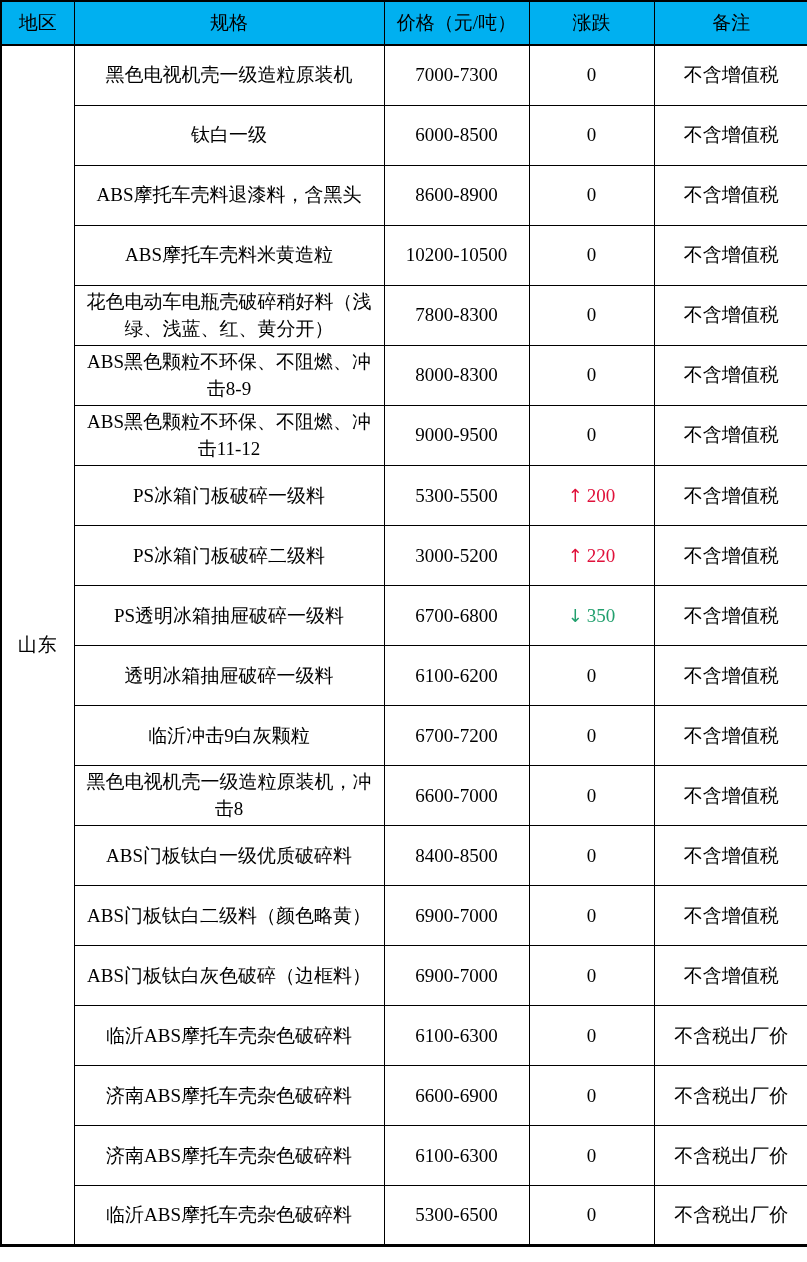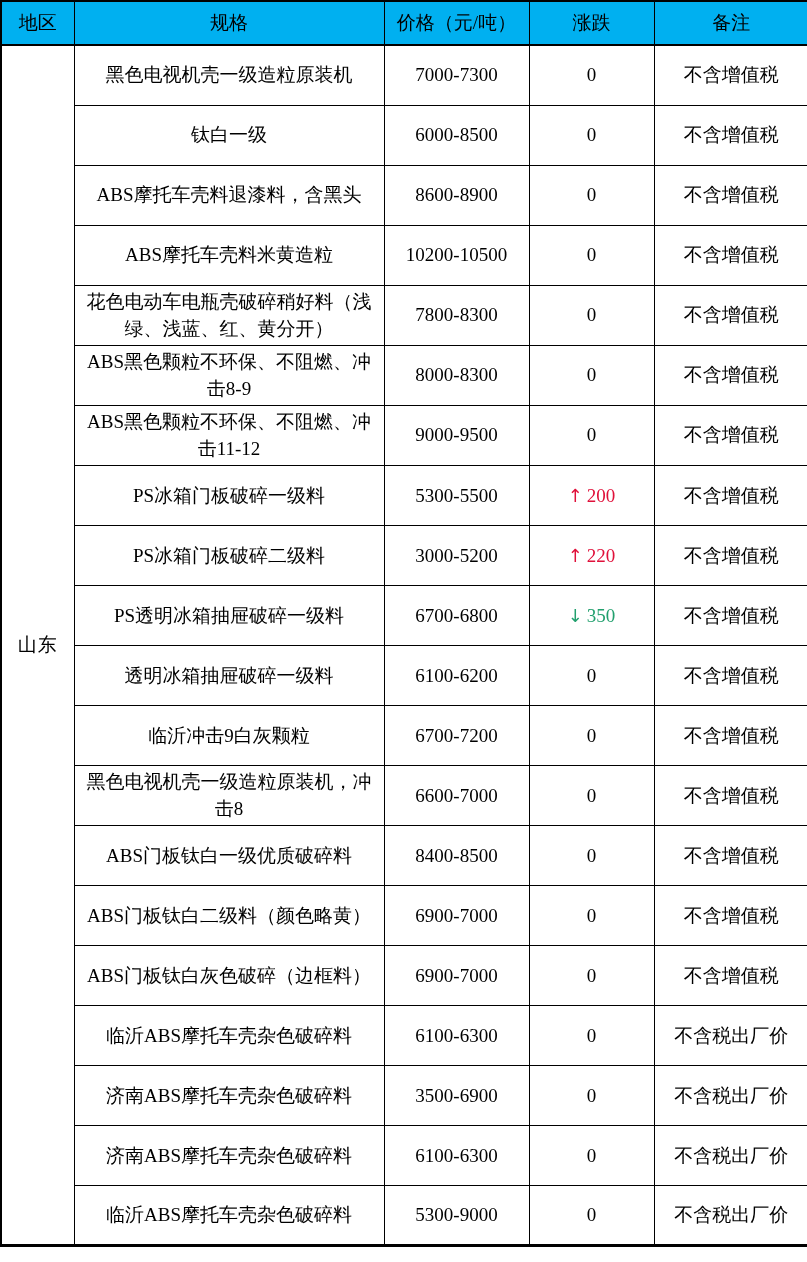--- a/index.html
+++ b/index.html
@@ -178,30 +178,30 @@
         <td>不含增值税</td>
       </tr>
       <tr>
         <td>临沂ABS摩托车壳杂色破碎料</td>
         <td>6100-6300</td>
         <td>0</td>
         <td>不含税出厂价</td>
       </tr>
       <tr>
         <td>济南ABS摩托车壳杂色破碎料</td>
-        <td>3500-6900</td>
+        <td>6600-6900</td>
         <td>0</td>
         <td>不含税出厂价</td>
       </tr>
       <tr>
         <td>济南ABS摩托车壳杂色破碎料</td>
         <td>6100-6300</td>
         <td>0</td>
         <td>不含税出厂价</td>
       </tr>
       <tr>
         <td>临沂ABS摩托车壳杂色破碎料</td>
-        <td>5300-9000</td>
+        <td>5300-6500</td>
         <td>0</td>
         <td>不含税出厂价</td>
       </tr>
     </tbody>
 </table>
 
 </body></html>

